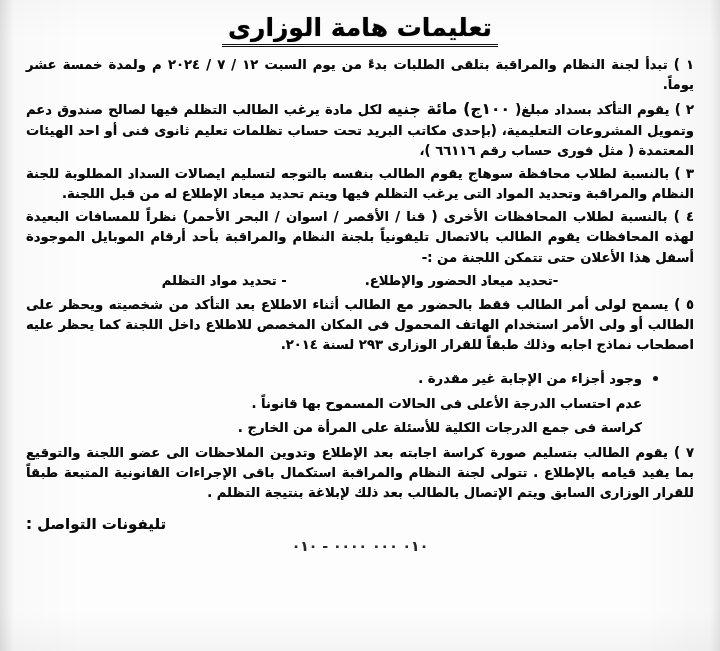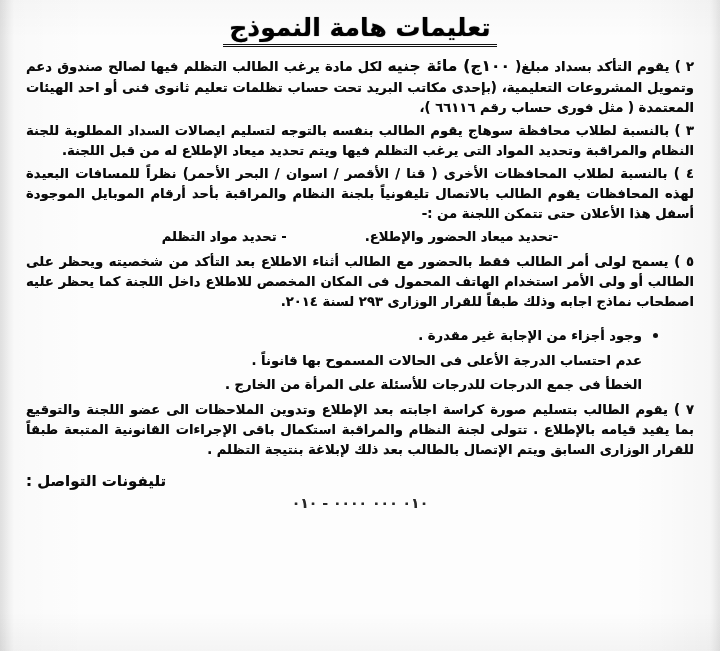--- a/index.html
+++ b/index.html
@@ -149,25 +149,29 @@
     display: inline-block;
     transform: translateY(-6px);
   }
 </style>
 </head>
 <body>
 
 <div class="page">
 
   <div class="title-wrap">
-    <div class="doc-title">تعليمات هامة النموذج</div>
+    <div class="doc-title">تعليمات هامة الوزارى</div>
   </div>
 
   <div class="body">
 
+    <p class="item">
+      <span>١ )</span>
+      <span>تبدأ لجنة النظام والمراقبة بتلقى الطلبات بدءً من يوم السبت ١٢ / ٧ / ٢٠٢٤ م ولمدة خمسة عشر يوماً.</span>
+    </p>
 
     <p class="item">
       <span>٢ )</span>
       <span>يقوم التأكد بسداد مبلغ(</span>
       <span class="strong-amount">١٠٠ج) مائة جنيه</span>
       <span>لكل مادة يرغب الطالب التظلم فيها لصالح صندوق دعم وتمويل المشروعات التعليمية، (بإحدى مكاتب البريد تحت حساب تظلمات تعليم ثانوى فنى أو احد الهيئات المعتمدة ( مثل فورى حساب رقم ٦٦١١٦ )،</span>
     </p>
 
     <p class="item">
       <span>٣ )</span>
@@ -185,21 +189,21 @@
 
     <p class="item">
       <span>٥ )</span>
       <span>يسمح لولى أمر الطالب فقط بالحضور مع الطالب أثناء الاطلاع بعد التأكد من شخصيته ويحظر على الطالب أو ولى الأمر استخدام الهاتف المحمول فى المكان المخصص للاطلاع داخل اللجنة كما يحظر عليه اصطحاب نماذج اجابه وذلك طبقاً للقرار الوزارى ٢٩٣ لسنة ٢٠١٤.</span>
     </p>
 
 
     <ul class="bullets">
       <li>وجود أجزاء من الإجابة غير مقدرة .</li>
       <li class="b-center">عدم احتساب الدرجة الأعلى فى الحالات المسموح بها قانوناً .</li>
-      <li class="b-center">الخطأ فى جمع الدرجات للدرجات للأسئلة على المرأة من الخارج .</li>
+      <li class="b-center">كراسة فى جمع الدرجات الكلية للأسئلة على المرأة من الخارج .</li>
     </ul>
 
     <p class="item closing">
       <span>٧ )</span>
       <span>يقوم الطالب بتسليم صورة كراسة اجابته بعد الإطلاع وتدوين الملاحظات الى عضو اللجنة والتوقيع بما يفيد قيامه بالإطلاع .</span>
       <span>تتولى لجنة النظام والمراقبة استكمال باقى الإجراءات القانونية المتبعة طبقاً للقرار الوزارى السابق ويتم الإتصال بالطالب بعد ذلك لإبلاغة بنتيجة التظلم .</span>
     </p>
 
     <div class="contact-line">تليفونات التواصل :</div>
     <div class="cut-row">

